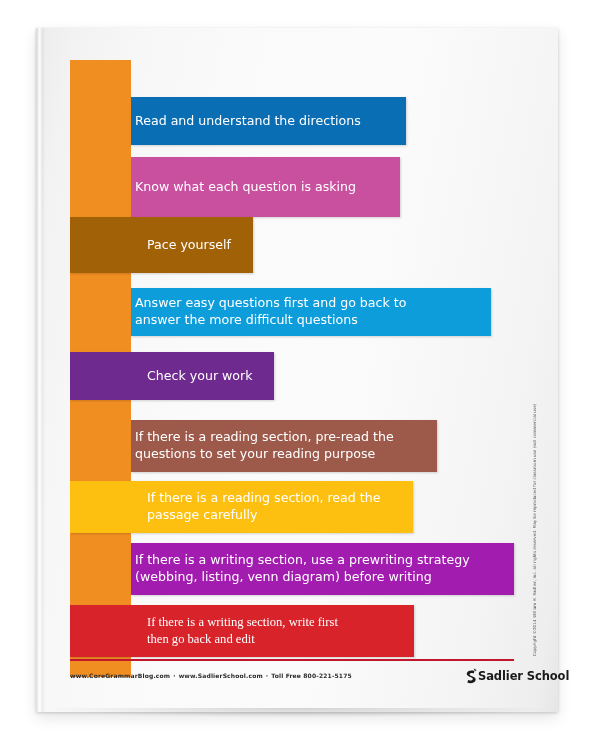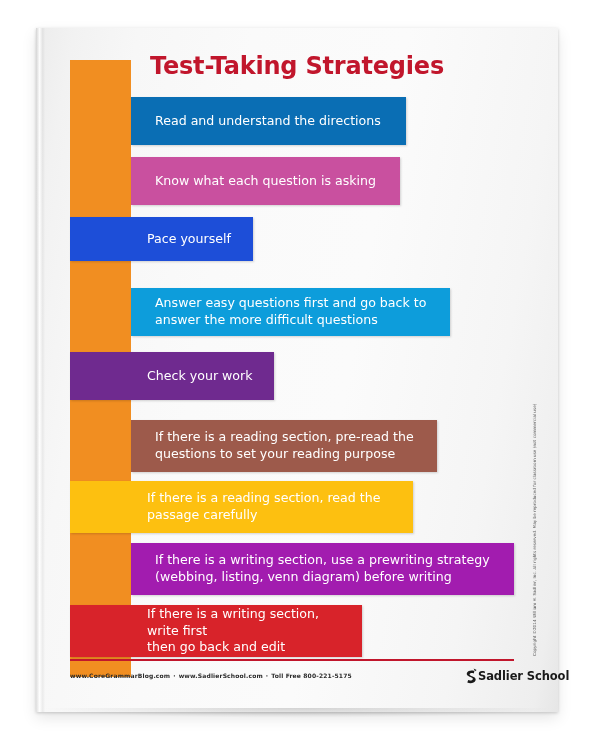--- a/index.html
+++ b/index.html
@@ -107,21 +107,21 @@
     padding-right: 10px;
     box-shadow: 1px 1px 2px rgba(0,0,0,0.16);
     font-family: "DejaVu Sans", sans-serif;
   }
   .bar-text {
     display: block;
     white-space: pre-line;
   }
   
   .bar.indent {
-    padding-left: 24px;
+    padding-left: 4px;
   }
   .bar.over-column {
     padding-left: 77px;
   }
 
   
   .footer-rule {
     position: absolute;
     left: 70px;
     top: 659px;
@@ -185,52 +185,51 @@
 <body>
 
 <div id="poster-root">
 
   <div class="sheet"></div>
   <div class="sheet-spine"></div>
   <div class="sheet-shadow-bottom"></div>
 
   <div class="orange-column"></div>
 
-  <div class="poster-title">Test-Taking Strategies</div>
 
   <div class="bars-layer">
       <div class="bar indent" style="left: 131px; top: 97px; width: 275px; height: 48px; background: rgb(10, 110, 180);">
         <span class="bar-text">Read and understand the directions</span>
       </div>
-      <div class="bar indent" style="left: 131px; top: 157px; width: 269px; height: 48px; background: rgb(201, 80, 159);">
+      <div class="bar indent" style="left: 131px; top: 157px; width: 269px; height: 60px; background: rgb(201, 80, 159);">
         <span class="bar-text">Know what each question is asking</span>
       </div>
-      <div class="bar over-column" style="left: 70px; top: 217px; width: 183px; height: 44px; background: #1d4ed8;">
+      <div class="bar over-column" style="left: 70px; top: 217px; width: 183px; height: 56px; background: #a16207;">
         <span class="bar-text">Pace yourself</span>
       </div>
-      <div class="bar indent" style="left: 131px; top: 288px; width: 319px; height: 48px; background: rgb(13, 157, 219);">
+      <div class="bar indent" style="left: 131px; top: 288px; width: 360px; height: 48px; background: rgb(13, 157, 219);">
         <span class="bar-text">Answer easy questions first and go back to
 answer the more difficult questions</span>
       </div>
       <div class="bar over-column" style="left: 70px; top: 352px; width: 204px; height: 48px; background: rgb(111, 42, 143);">
         <span class="bar-text">Check your work</span>
       </div>
       <div class="bar over-column" style="left: 70px; top: 481px; width: 343px; height: 52px; background: rgb(253, 192, 16);">
         <span class="bar-text">If there is a reading section, read the
 passage carefully</span>
       </div>
       <div class="bar indent" style="left: 131px; top: 420px; width: 306px; height: 52px; background: rgb(157, 90, 75);">
         <span class="bar-text">If there is a reading section, pre-read the
 questions to set your reading purpose</span>
       </div>
       <div class="bar indent" style="left: 131px; top: 543px; width: 383px; height: 52px; background: #a21caf;">
         <span class="bar-text">If there is a writing section, use a prewriting strategy
 (webbing, listing, venn diagram) before writing</span>
       </div>
-      <div class="bar over-column" style="left: 70px; top: 605px; width: 292px; height: 52px; background: rgb(216, 35, 42);">
+      <div class="bar over-column" style="left: 70px; top: 605px; width: 344px; height: 52px; background: rgb(216, 35, 42); font-family: Liberation Serif, serif;">
         <span class="bar-text">If there is a writing section, write first
 then go back and edit</span>
       </div>
     </div>
 
   <div class="footer-rule"></div>
 
   <div class="footer-links">
     <span>www.CoreGrammarBlog.com</span><span class="sep">·</span><span>www.SadlierSchool.com</span><span class="sep">·</span><span>Toll Free 800-221-5175</span>
   </div>

